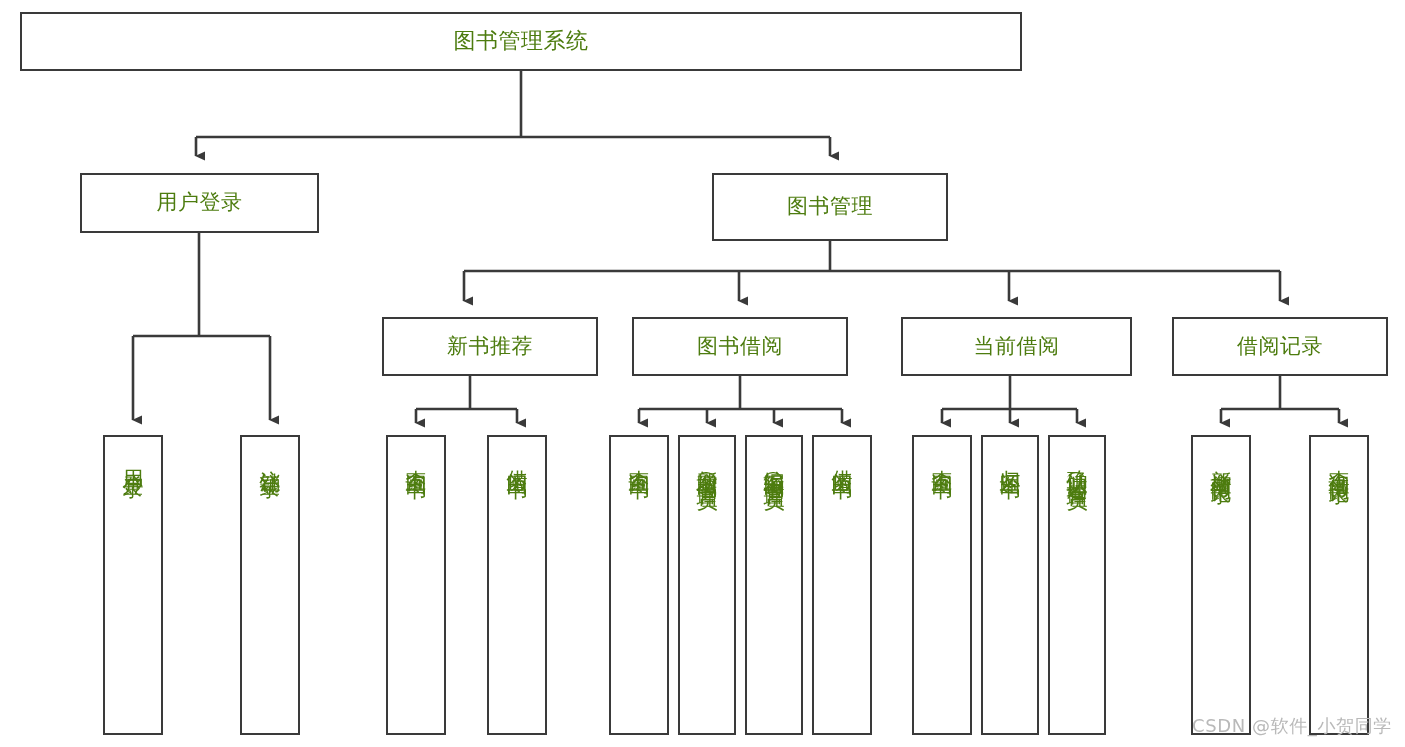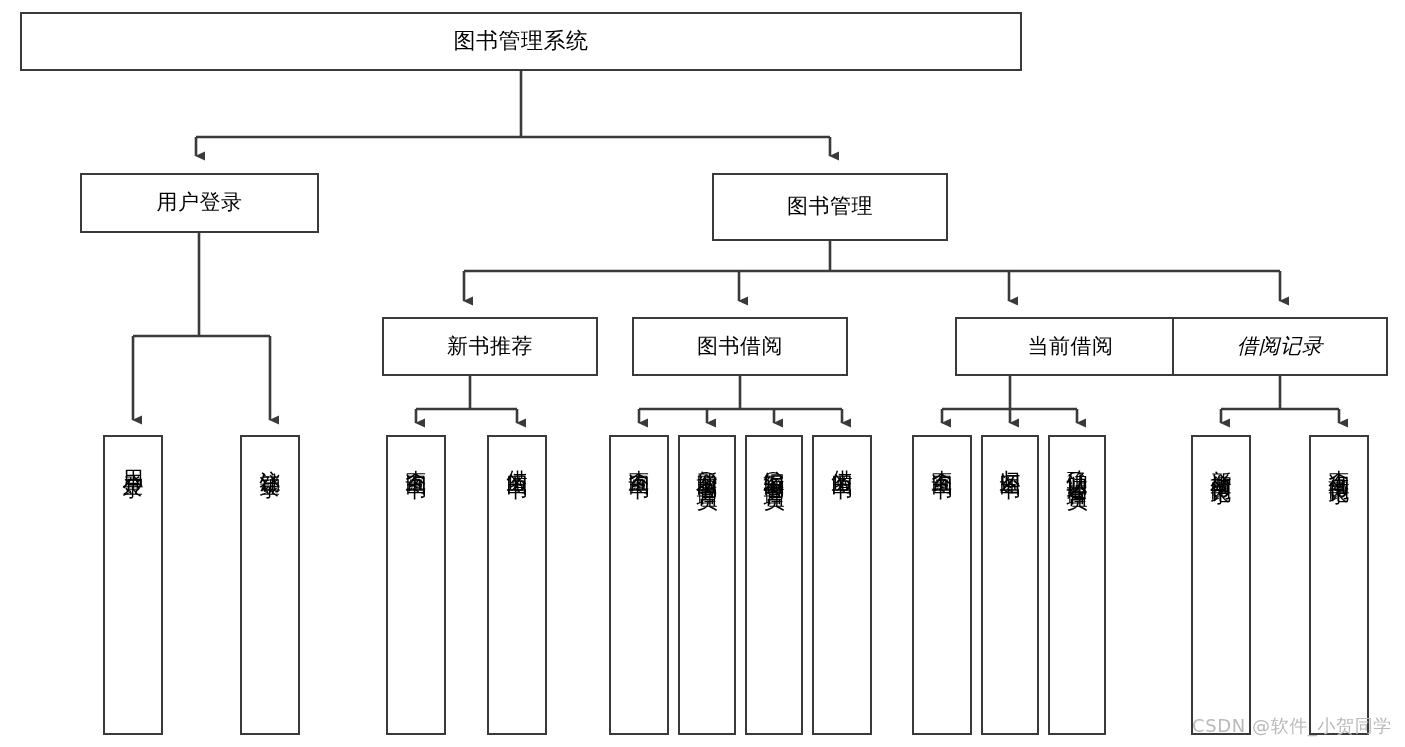--- a/index.html
+++ b/index.html
@@ -30,21 +30,21 @@
     position: absolute;
     box-sizing: border-box;
     background: #ffffff;
     border: 2.5px solid #3a3a3a;
     display: flex;
     align-items: center;
     justify-content: center;
     z-index: 2;
   }
   .node .label {
-    color: #000000;
+    color: #4d7c0f;
     font-size: 21px;
     line-height: 1.12;
     letter-spacing: 0.5px;
     white-space: nowrap;
   }
   .node.vertical {
     align-items: flex-start;
     justify-content: center;
     padding-top: 16px;
   }
@@ -131,24 +131,24 @@
   <div class="node" style="left:712px; top:173px; width:236px; height:68px;">
     <span class="label">图书管理</span>
   </div>
 
   <div class="node" style="left:362px; top:317px; width:216px; height:59px;margin-left:20px;">
     <span class="label">新书推荐</span>
   </div>
   <div class="node" style="left:632px; top:317px; width:216px; height:59px;">
     <span class="label">图书借阅</span>
   </div>
-  <div class="node" style="left:955px; top:317px; width:231px; height:59px;">
+  <div class="node" style="left:901px; top:317px; width:231px; height:59px;">
     <span class="label">当前借阅</span>
   </div>
-  <div class="node" style="left:1172px; top:317px; width:216px; height:59px;font-style:italic;">
+  <div class="node" style="left:1172px; top:317px; width:216px; height:59px;">
     <span class="label">借阅记录</span>
   </div>
 
   <div class="node vertical" style="left:103px; top:435px; width:60px; height:300px;">
     <span class="label">用户登录</span>
   </div>
   <div class="node vertical" style="left:240px; top:435px; width:60px; height:300px;">
     <span class="label">注销登录</span>
   </div>
 

